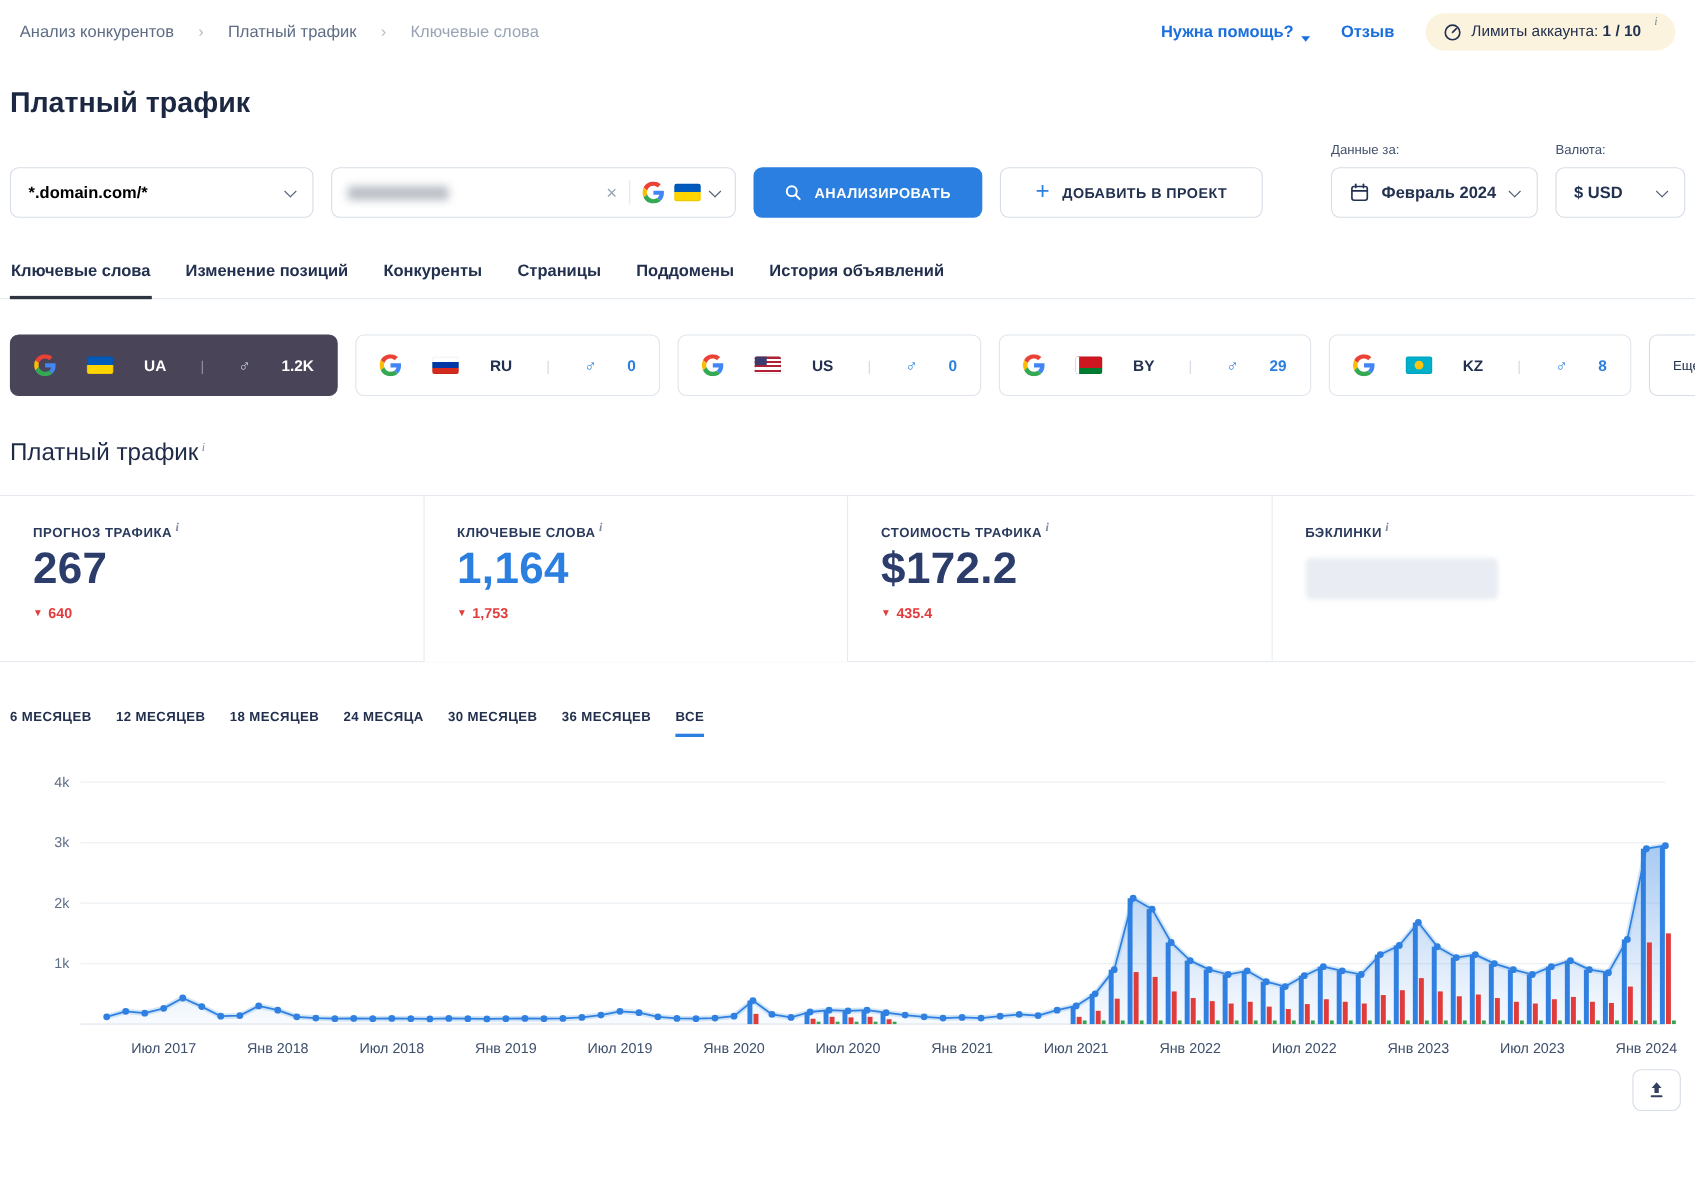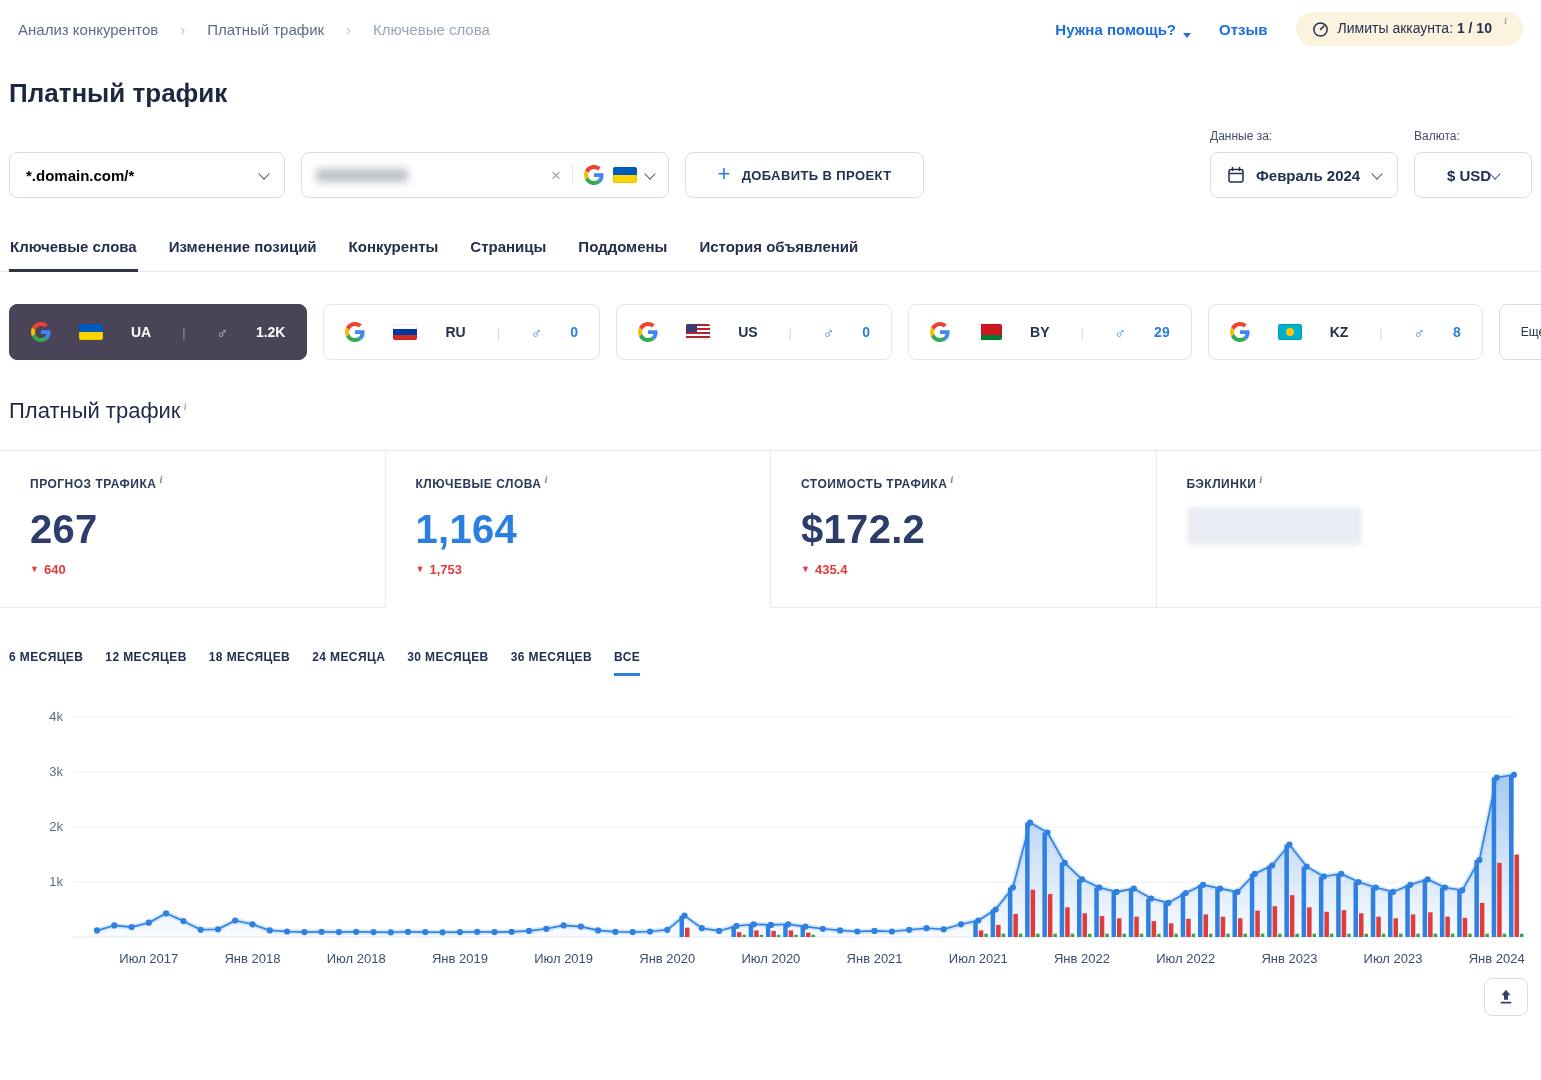--- a/index.html
+++ b/index.html
@@ -35,21 +35,21 @@
   .g-logo svg{width:20px;height:20px;display:block}
   .chev{display:inline-block;width:7px;height:7px;border-left:1.8px solid #4e5e78;border-bottom:1.8px solid #4e5e78;transform:rotate(-45deg);margin-bottom:3px;flex:none}
   .btn-primary{width:208px;height:46px;background:#2b7fe0;border:none;border-radius:8px;color:#fff;display:flex;align-items:center;justify-content:center;gap:11px;font-size:13px;font-weight:700;letter-spacing:.5px;cursor:pointer;font-family:inherit}
   .btn-secondary{width:239px;height:46px;background:#fff;border:1px solid #d6dde6;border-radius:8px;color:#22314f;display:flex;align-items:center;justify-content:center;gap:11px;font-size:13px;font-weight:700;letter-spacing:.4px;cursor:pointer;font-family:inherit}
   .plus{color:#2b7fe0;font-size:22px;font-weight:400;line-height:1;margin-top:-2px}
   .labeled{display:flex;flex-direction:column;gap:9px}
   .push{margin-left:auto}
   .ctrl-label{font-size:12px;color:#41506b}
   .date-btn{width:188px;padding:0 16px;gap:11px;font-size:15px;font-weight:600;color:#22314f;cursor:pointer}
   .date-btn .chev{margin-left:auto}
-  .currency-btn{width:118px;padding:0 16px;justify-content:center;font-size:15px;font-weight:600;color:#22314f;cursor:pointer}
+  .currency-btn{width:118px;padding:0 16px;justify-content:space-between;font-size:15px;font-weight:600;color:#22314f;cursor:pointer}
 
   
   .tabs{display:flex;gap:30px;border-bottom:1px solid #e4e9f0;margin:38px -9px 0;padding:0 9px}
   .tab{padding:2px 1px 16px;font-size:15px;font-weight:600;color:#22304e;cursor:pointer;white-space:nowrap}
   .tab-active{border-bottom:3px solid #2f3540;margin-bottom:-1px;padding-bottom:13px}
 
   
   .regions{display:flex;gap:16px;margin-top:32px}
   .region-card{height:56px;border:1px solid #dfe5ec;border-radius:8px;display:flex;align-items:center;gap:28px;padding:0 21px;cursor:pointer;box-sizing:border-box;background:#fff}
   .region-active{background:#4a4458;border-color:#4a4458}
@@ -71,21 +71,21 @@
   .flag-KZ{background:#00AFCA}
   .flag-KZ::after{content:"";position:absolute;left:50%;top:50%;width:8px;height:8px;margin:-4px 0 0 -4px;border-radius:50%;background:#FEC50C}
 
   
   .section-title{margin-top:38px;font-size:22px;font-weight:500;color:#1e2a46}
   .metrics{display:flex;border-top:1px solid #e7ebf1;border-bottom:1px solid #e7ebf1;margin:26px -9px 0}
   .metric{flex:1;padding:26px 30px 30px;border-left:1px solid #e7ebf1;cursor:pointer;position:relative;box-sizing:border-box;min-height:150px}
   .metric:first-child{border-left:none}
   .metric-active::after{content:"";position:absolute;left:0;right:0;bottom:-1px;height:1px;background:#fff}
   .metric-label{font-size:12px;font-weight:700;letter-spacing:.5px;color:#2a3a5c}
-  .metric-value{font-size:40px;font-weight:700;color:#2c3d6b;margin-top:16px;letter-spacing:.3px}
+  .metric-value{font-size:40px;font-weight:700;color:#2c3d6b;margin-top:4px;letter-spacing:.3px}
   .value-blue{color:#2b7fe0}
   .metric-delta{margin-top:10px;font-size:13px;font-weight:700;color:#e23b3b;display:flex;align-items:center;gap:5px}
   .tri{font-size:9px;line-height:1}
   .blur-blob{width:175px;height:38px;background:#e9edf3;border-radius:5px;margin-top:16px;filter:blur(2px)}
 
   
   .periods{display:flex;gap:22px;margin-top:42px}
   .period{font-size:12px;font-weight:700;letter-spacing:.4px;color:#22304e;cursor:pointer;padding-bottom:9px}
   .period-active{border-bottom:3px solid #2b7fe0}
   .chart{display:block;margin-top:16px}
@@ -148,20 +148,27 @@
               <path fill="#4285F4" d="M46.98 24.55c0-1.57-.15-3.09-.38-4.55H24v9.02h12.94c-.58 2.96-2.26 5.48-4.78 7.18l7.73 6c4.51-4.18 7.09-10.36 7.09-17.65z"></path>
               <path fill="#FBBC05" d="M10.53 28.59c-.48-1.45-.76-2.99-.76-4.59s.27-3.14.76-4.59l-7.98-6.19C.92 16.46 0 20.12 0 24c0 3.88.92 7.54 2.56 10.78l7.97-6.19z"></path>
               <path fill="#34A853" d="M24 48c6.48 0 11.93-2.13 15.89-5.81l-7.73-6c-2.15 1.45-4.92 2.3-8.16 2.3-6.26 0-11.57-4.22-13.47-9.91l-7.98 6.19C6.51 42.62 14.62 48 24 48z"></path>
             </svg>
           </span>
         <span class="flag flag-UA"></span>
         <span class="chev"></span>
       </span>
     </div>
 
+    <button class="btn-primary">
+      <svg width="16" height="16" viewBox="0 0 16 16">
+          <circle cx="6.8" cy="6.8" r="4.5" fill="none" stroke="#fff" stroke-width="1.8"></circle>
+          <line x1="10.3" y1="10.3" x2="14" y2="14" stroke="#fff" stroke-width="1.8" stroke-linecap="round"></line>
+        </svg>
+      <span>АНАЛИЗИРОВАТЬ</span>
+    </button>
 
     <button class="btn-secondary">
       <span class="plus">+</span>
       <span>ДОБАВИТЬ В ПРОЕКТ</span>
     </button>
 
     <div class="labeled push">
       <div class="ctrl-label">Данные за:</div>
       <div class="ctrl date-btn">
         <svg width="18" height="18" viewBox="0 0 18 18">

